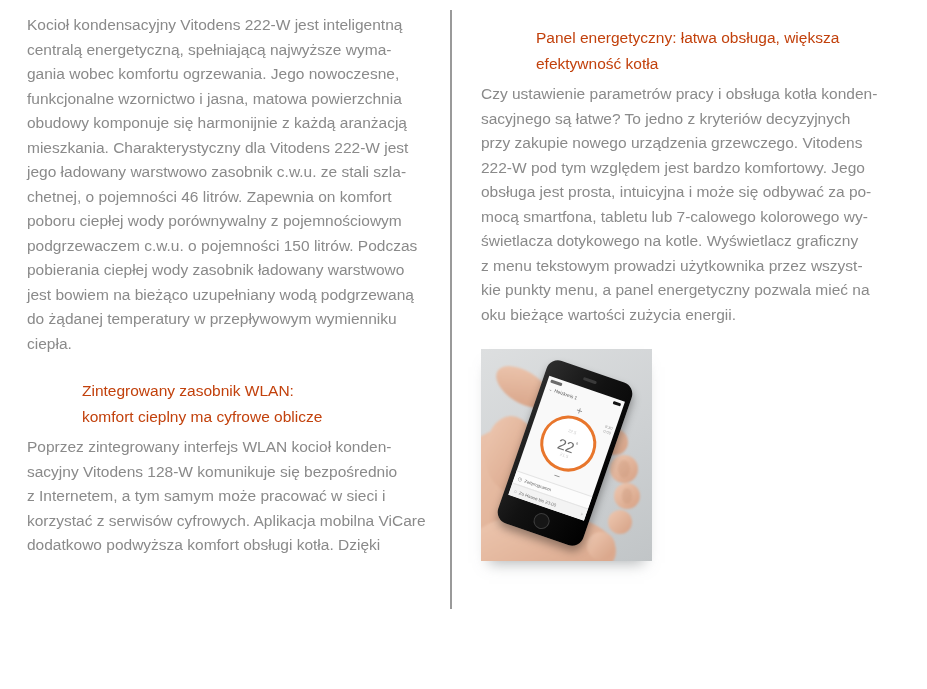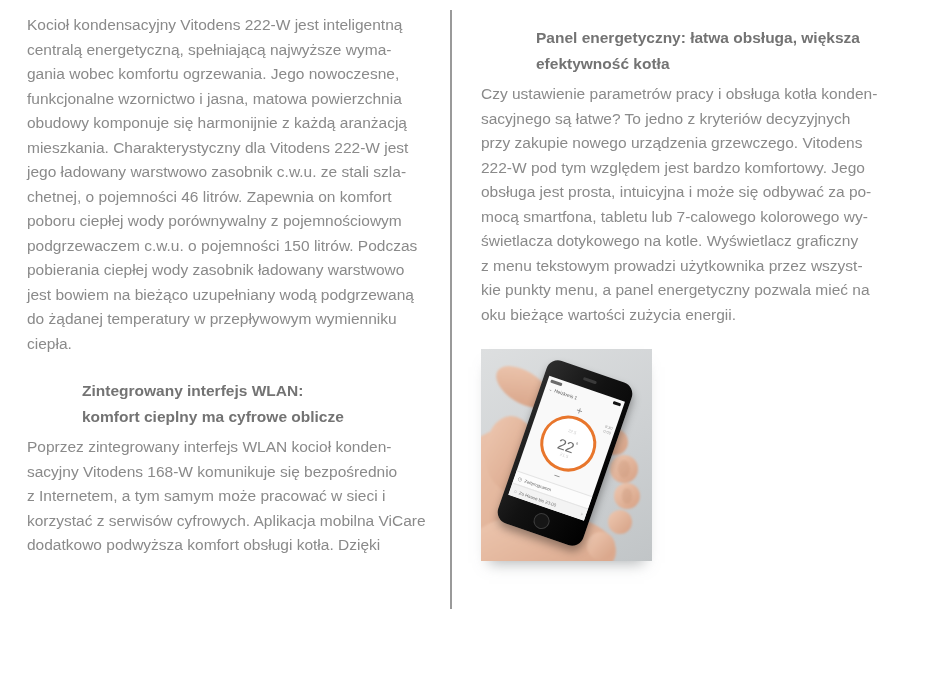--- a/index.html
+++ b/index.html
@@ -17,22 +17,22 @@
     margin:0 0 22px 0;
     font-size:15.5px;
     line-height:24.5px;
     color:#8a8a8a;
     white-space:pre-line;
   }
   .subheading{
     margin:12px 0 5px 55px;
     font-size:15.5px;
     line-height:26px;
-    font-weight:bold;
-    color:#737373;
+    font-weight:normal;
+    color:#c2410c;
     white-space:pre-line;
   }
   .divider{
     position:absolute;
     left:450px;top:10px;
     width:2px;height:645px;
     background:#9a9a9a;
   }
   
   .photo{
@@ -99,24 +99,24 @@
 obudowy komponuje się harmonijnie z każdą aranżacją
 mieszkania. Charakterystyczny dla Vitodens 222-W jest
 jego ładowany warstwowo zasobnik c.w.u. ze stali szla-
 chetnej, o pojemności 46 litrów. Zapewnia on komfort
 poboru ciepłej wody porównywalny z pojemnościowym
 podgrzewaczem c.w.u. o pojemności 150 litrów. Podczas
 pobierania ciepłej wody zasobnik ładowany warstwowo
 jest bowiem na bieżąco uzupełniany wodą podgrzewaną
 do żądanej temperatury w przepływowym wymienniku
 ciepła.</p>
-    <h3 class="subheading">Zintegrowany interfejs WLAN:
+    <h3 class="subheading">Zintegrowany zasobnik WLAN:
 komfort cieplny ma cyfrowe oblicze</h3>
     <p class="body-text">Poprzez zintegrowany interfejs WLAN kocioł konden-
-sacyjny Vitodens 168-W komunikuje się bezpośrednio
+sacyjny Vitodens 128-W komunikuje się bezpośrednio
 z Internetem, a tym samym może pracować w sieci i
 korzystać z serwisów cyfrowych. Aplikacja mobilna ViCare
 dodatkowo podwyższa komfort obsługi kotła. Dzięki</p>
   </div>
 
   <div class="divider"></div>
 
   <div class="col col-right">
     <h3 class="subheading">Panel energetyczny: łatwa obsługa, większa
 efektywność kotła</h3>

